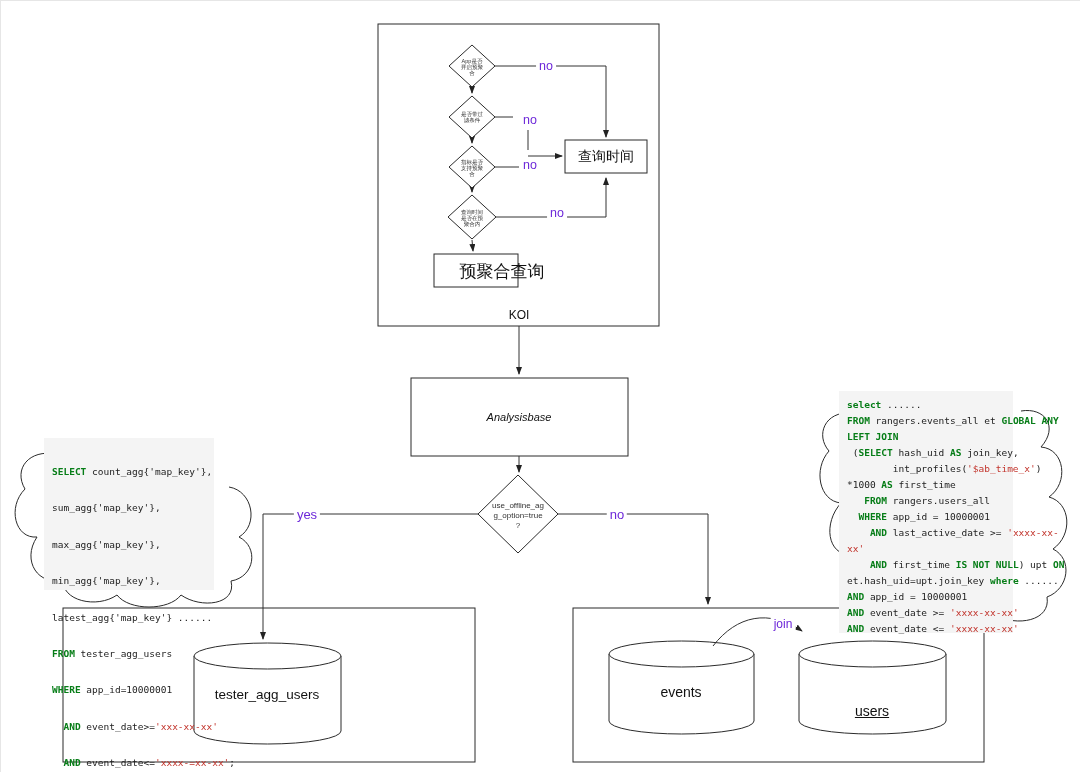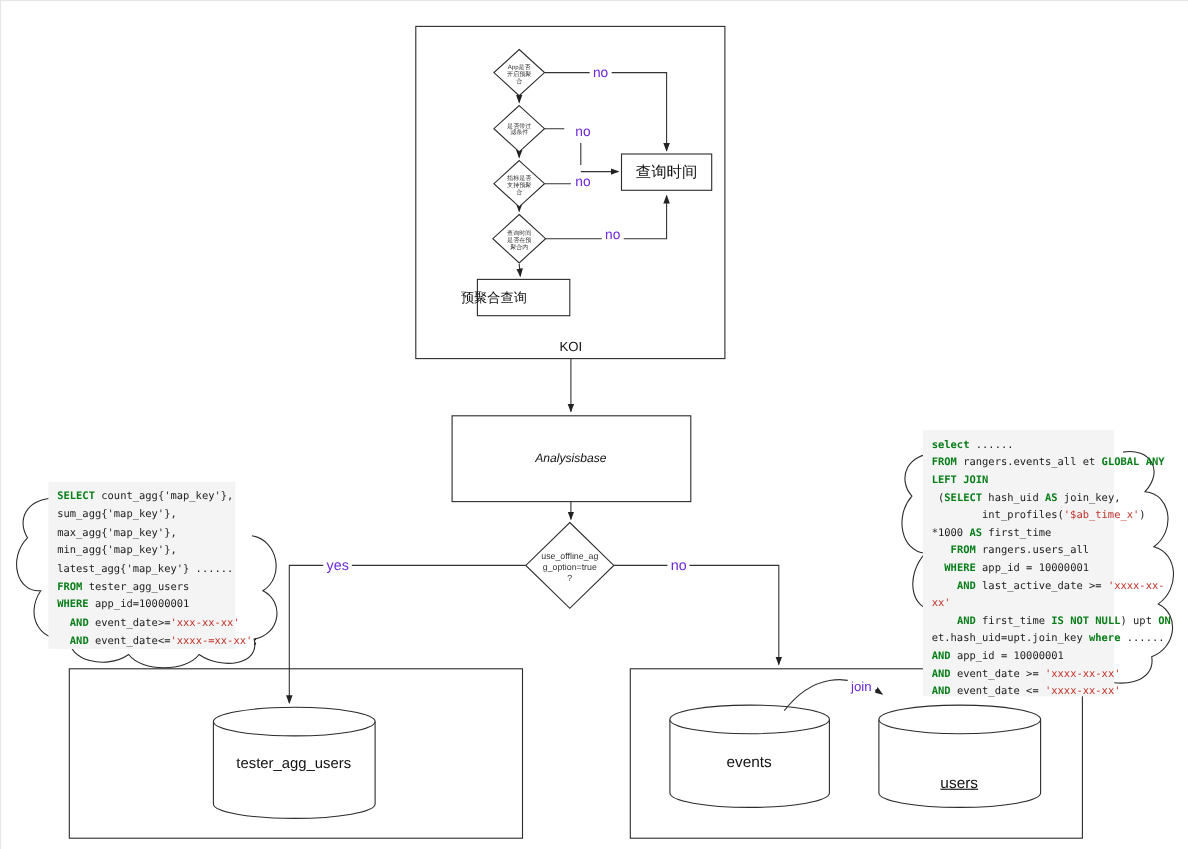--- a/index.html
+++ b/index.html
@@ -19,21 +19,21 @@
   .callout{position:absolute;}
   .code{
     position:absolute;background:var(--code-bg,#f4f4f4);
     font-family:"DejaVu Sans Mono", monospace;font-size:9.5px;color:#1c1c1c;
     padding:6px 8px;box-sizing:border-box;
   }
   .code-line{white-space:pre;}
   .code .k{color:var(--kw,#067d17);font-weight:bold;}
   .code .s{color:var(--str,#c2342c);}
   .code .p{color:#1c1c1c;}
-  #left-code .code-line{line-height:16.4px;}
+  #left-code .code-line{line-height:16.4px;margin-top:20px;}
   #right-code .code-line{line-height:16px;}
 </style>
 </head>
 <body>
 
 <div id="canvas" style="--kw: #067d17; --str: #c2342c; --code-bg: #f4f4f4;">
 
   <svg width="1080" height="772" viewBox="0 0 1080 772">
     <defs>
       <marker id="arr" markerWidth="10" markerHeight="8" refX="7" refY="3" orient="auto" markerUnits="userSpaceOnUse">
@@ -93,21 +93,21 @@
     <rect x="572" y="607" width="411" height="154" class="frame"></rect>
     <path d="M608,653 L608,720 A72.5,13 0 0,0 753,720 L753,653" class="shape"></path>
     <ellipse cx="680.5" cy="653" rx="72.5" ry="13" class="shape"></ellipse>
     <path d="M798,653 L798,720 A73.5,13 0 0,0 945,720 L945,653" class="shape"></path>
     <ellipse cx="871.5" cy="653" rx="73.5" ry="13" class="shape"></ellipse>
 
     <path d="M712,645 C736,614 768,608 801,630" class="edge" marker-end="url(#arr)"></path>
   </svg>
 
   <div class="nlabel" style="left:605px;top:156px;font-size:14px;">查询时间</div>
-  <div class="nlabel" style="left:448px;top:270px;font-size:12px;">预聚合查询</div>
+  <div class="nlabel" style="left:501px;top:270px;font-size:17px;">预聚合查询</div>
   <div class="nlabel" style="left:518px;top:314px;font-size:12px;">KOI</div>
   <div class="nlabel" style="left:518px;top:416px;font-size:11px;font-style:italic;">Analysisbase</div>
   <div class="nlabel" style="left:266px;top:693px;font-size:13.5px;">tester_agg_users</div>
   <div class="nlabel" style="left:680px;top:691px;font-size:14px;">events</div>
   <div class="nlabel" style="left:871px;top:710px;font-size:14px;text-decoration:underline;">users</div>
 
   <div class="elabel" style="left:545px;top:65px;font-size:12.5px;">no</div>
   <div class="elabel" style="left:529px;top:119px;font-size:12.5px;">no</div>
   <div class="elabel" style="left:529px;top:164px;font-size:12.5px;">no</div>
   <div class="elabel" style="left:556px;top:212px;font-size:12.5px;">no</div>

